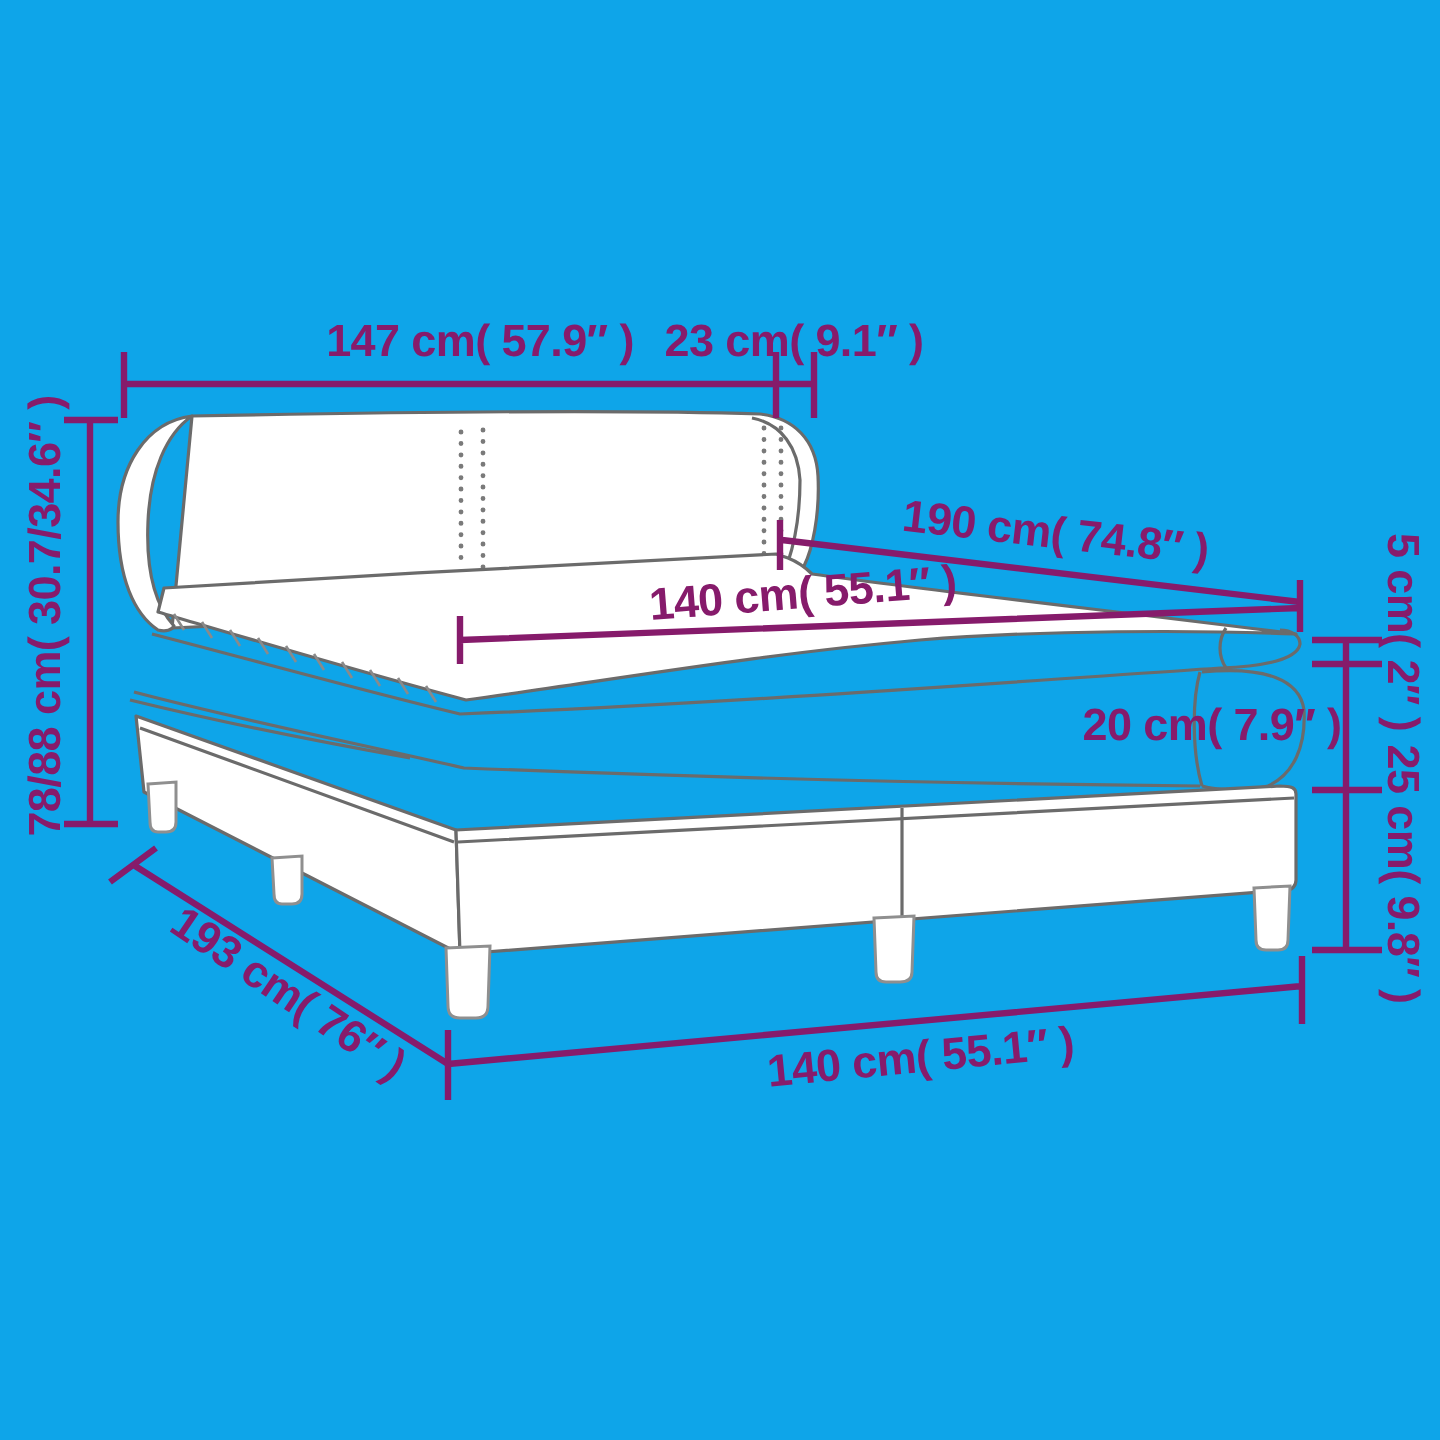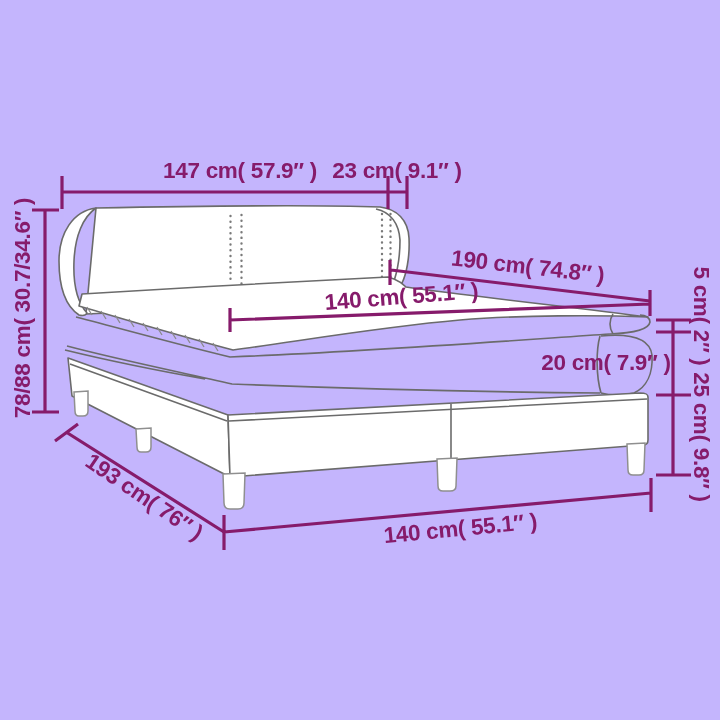--- a/index.html
+++ b/index.html
@@ -1,16 +1,16 @@
 <!DOCTYPE html>
 <html><head>
 <meta charset="utf-8">
 <style>
   html,body{margin:0;padding:0;background:#fff;}
-  .stage{position:relative;width:720px;height:720px;background:#c4b5fd;overflow:hidden;
+  .stage{position:relative;width:720px;height:720px;background:#0ea5e9;overflow:hidden;
          font-family:"Liberation Sans",sans-serif;}
   svg{display:block;}
   text{font-family:"Liberation Sans",sans-serif;font-weight:bold;font-size:22.5px;letter-spacing:-0.3px;}
   .dim-text{fill:var(--accent);}
   .dim-stroke{stroke:var(--accent);stroke-width:3.2;fill:none;stroke-linecap:butt;}
   .bed-line{stroke:#6b6b6b;stroke-width:1.6;fill:none;stroke-linejoin:round;}
   .bed-fill{stroke:#6b6b6b;stroke-width:1.6;fill:#ffffff;stroke-linejoin:round;}
   .leg{stroke:#8f8f8f;stroke-width:1.5;fill:#ffffff;}
   .stitch{stroke:#7a7a7a;stroke-width:2.4;stroke-linecap:round;}
   .piping-tick{stroke:#8a8a8a;stroke-width:1.3;}

